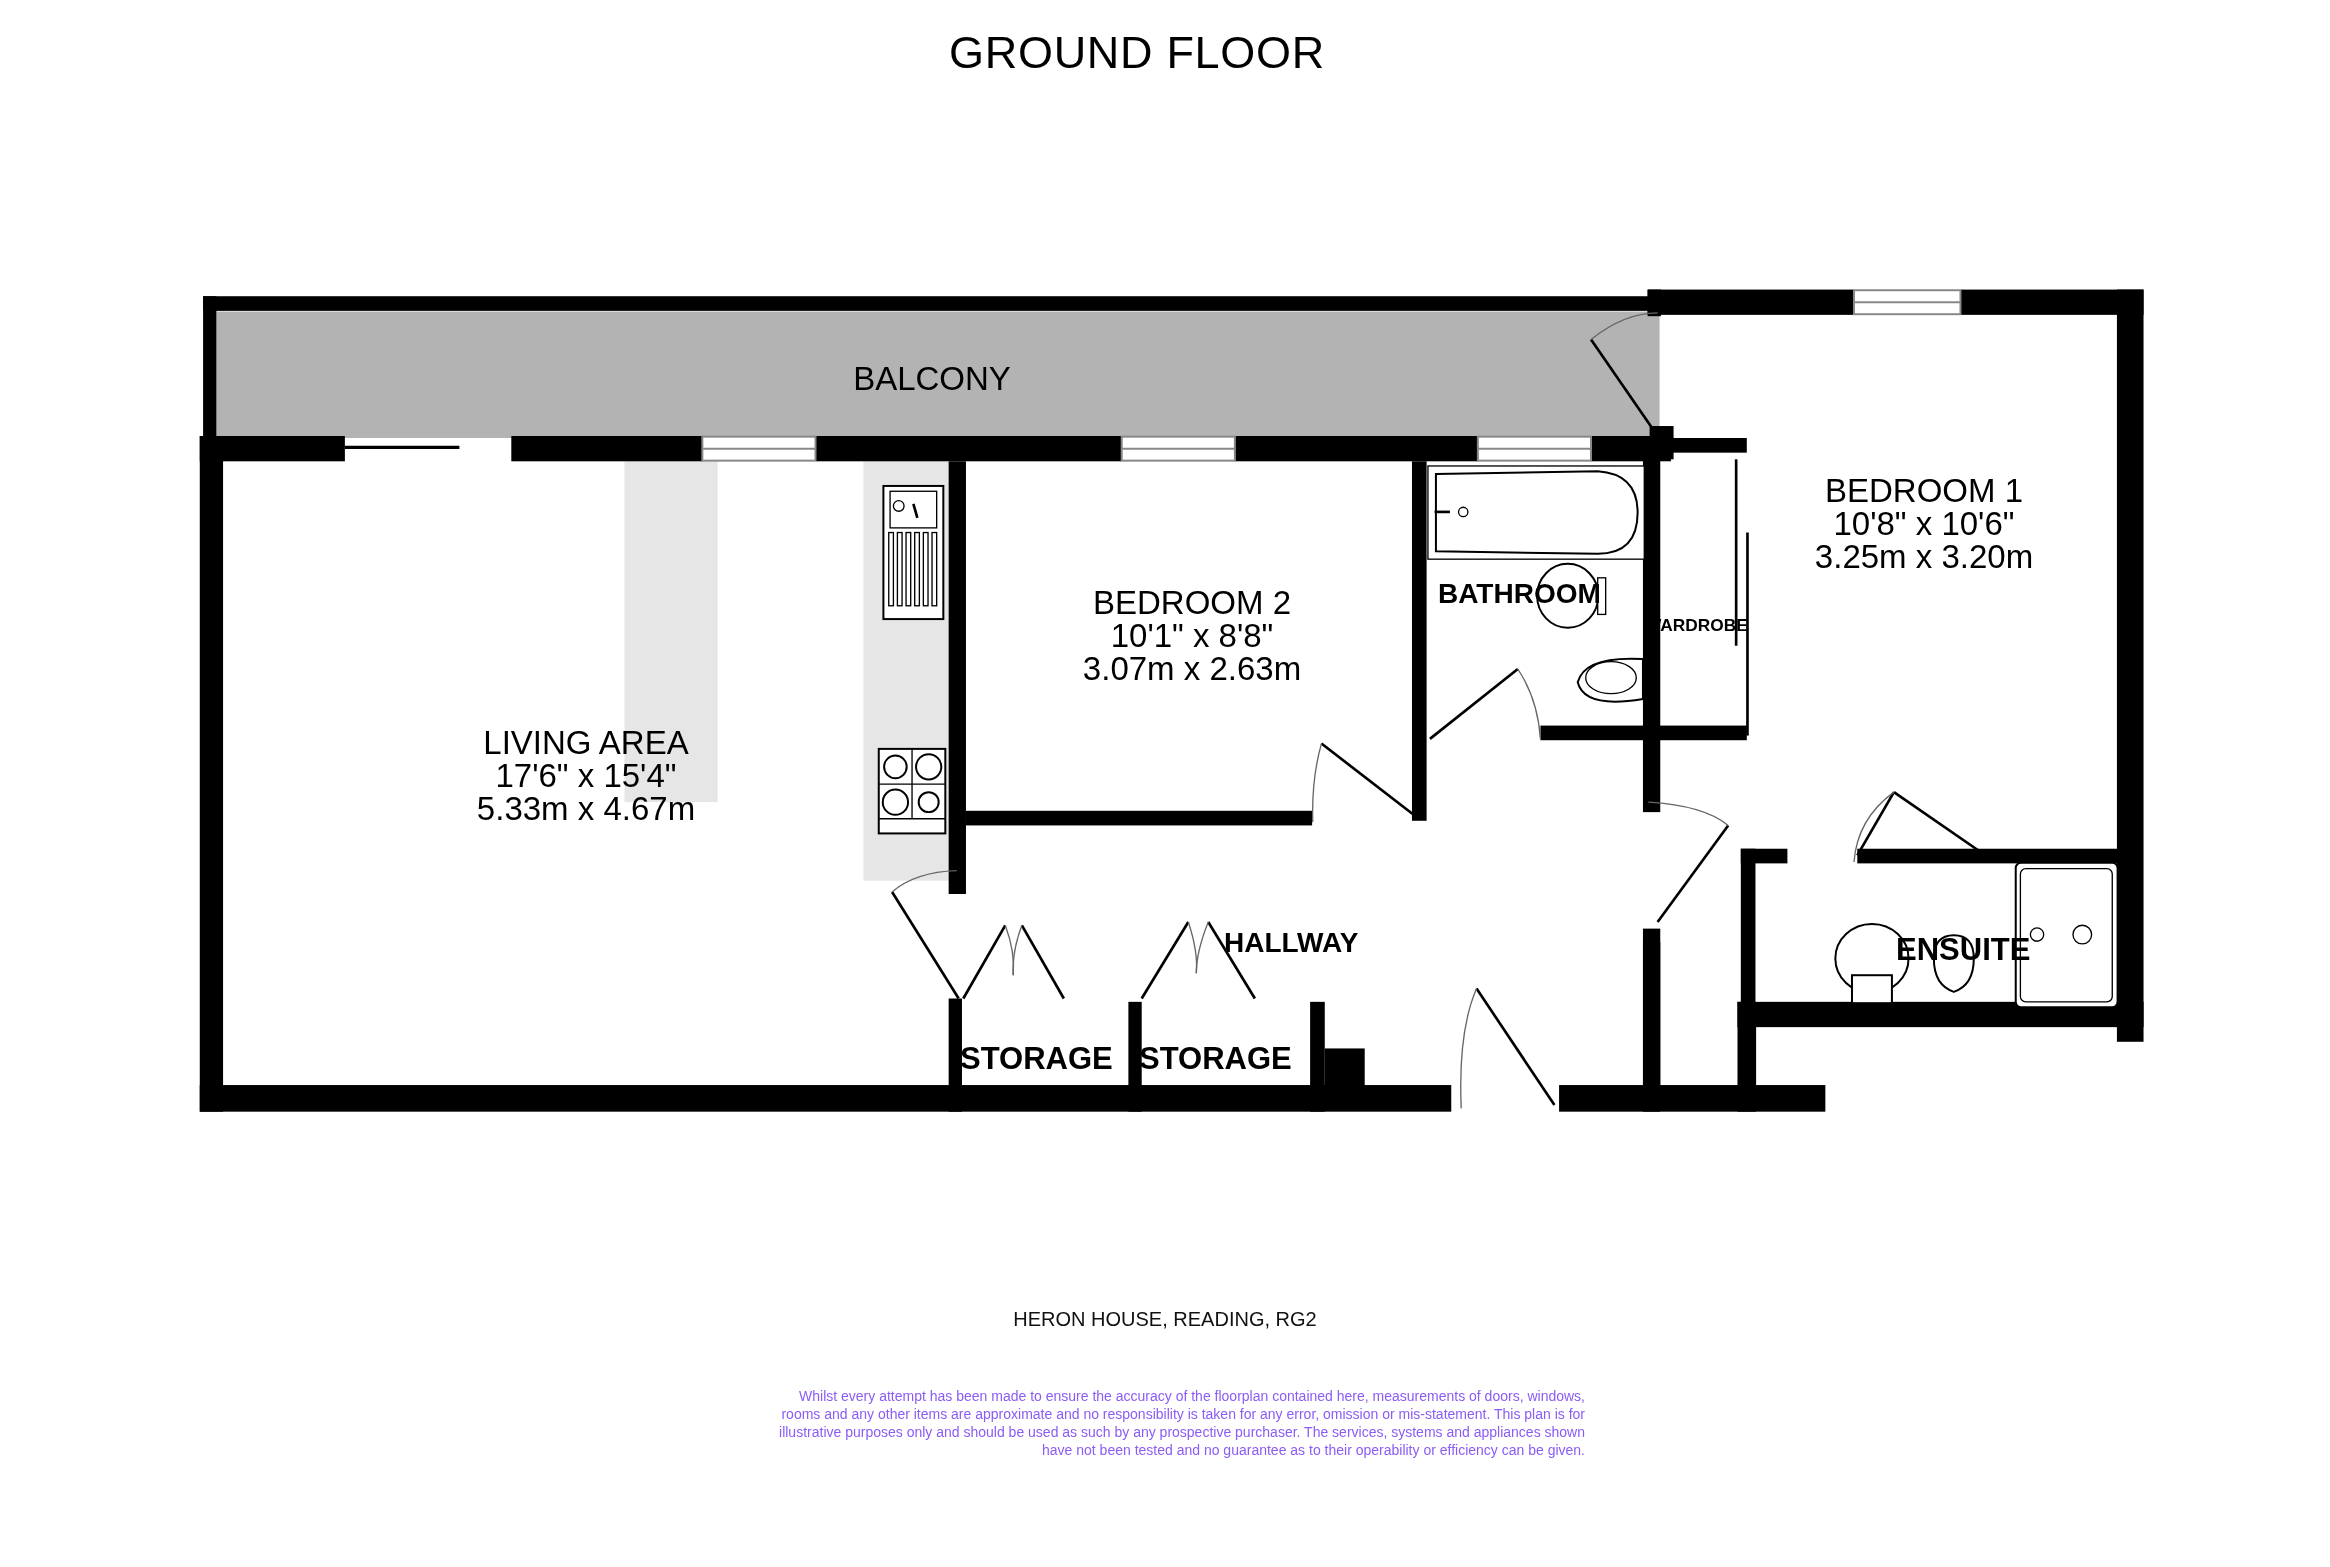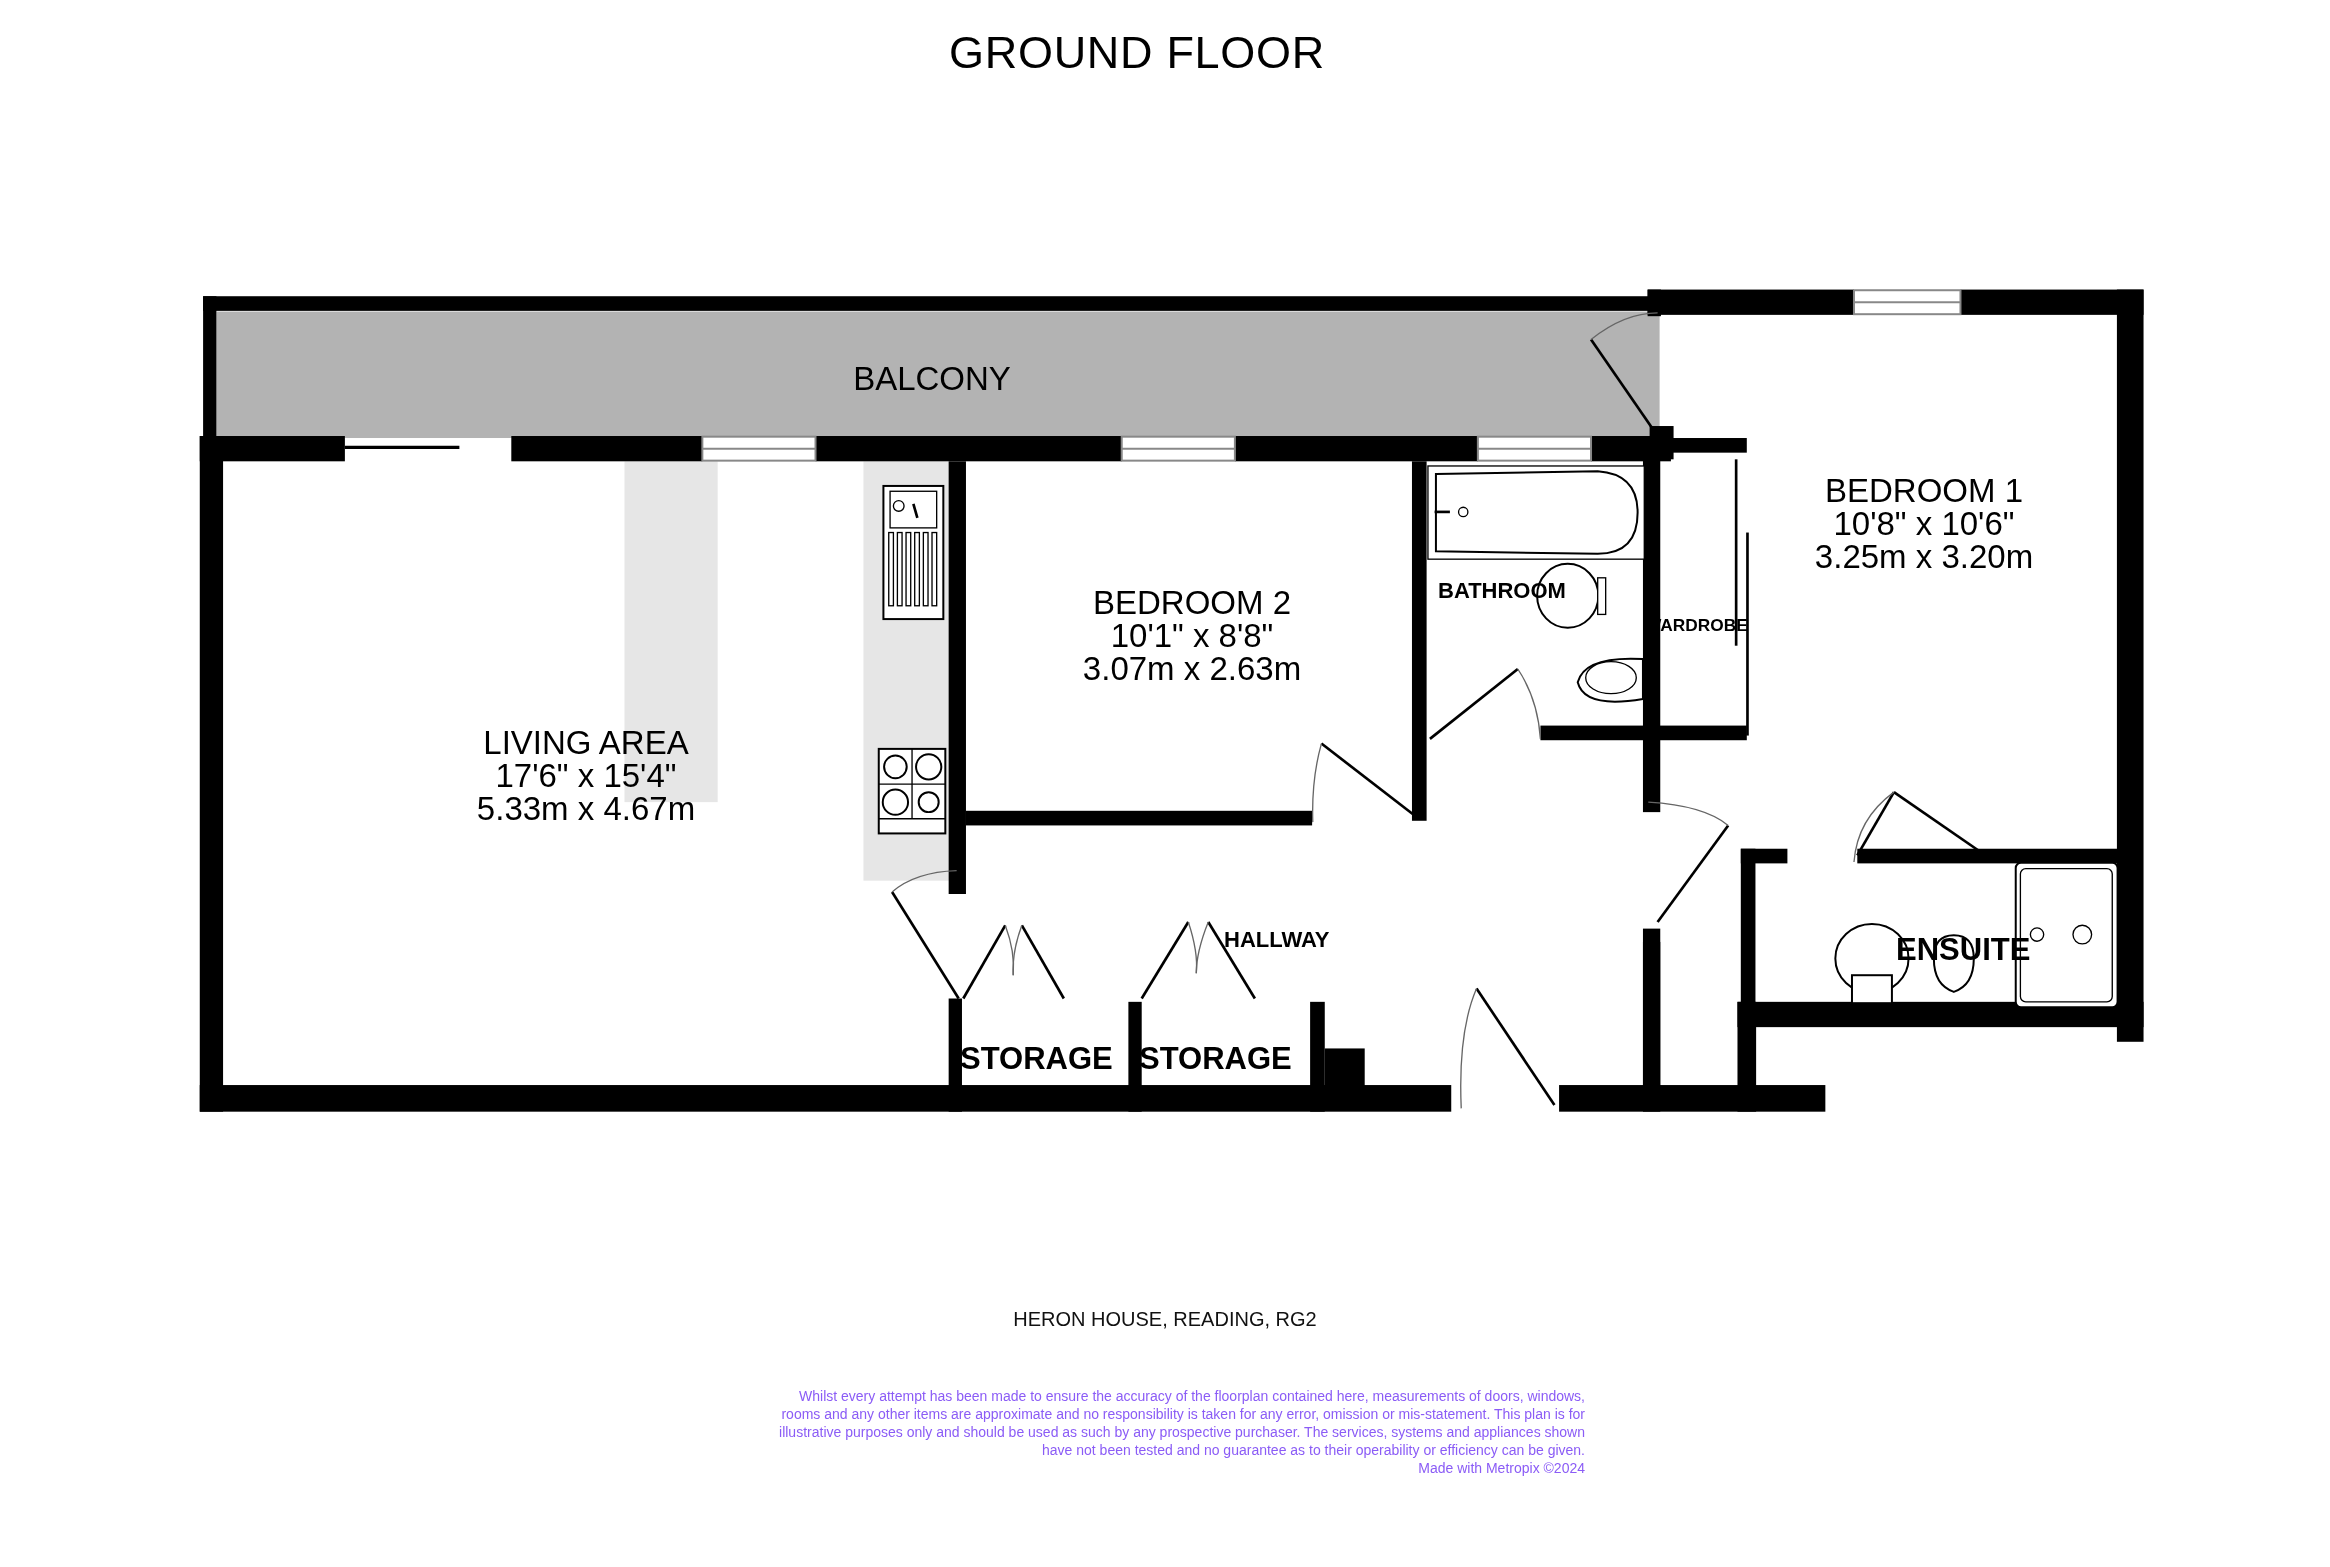--- a/index.html
+++ b/index.html
@@ -4,21 +4,21 @@
 <style>
   html, body { margin: 0; padding: 0; background: #ffffff; }
   body { width: 2330px; height: 1567px; position: relative; overflow: hidden;
          font-family: "Liberation Sans", sans-serif; color: #000; }
   .abs { position: absolute; }
   .title { top: 27px; left: 0; width: 2274px; text-align: center; font-size: 45px; letter-spacing: 0.7px; }
   .plan { left: 0; top: 0; width: 2330px; height: 1567px; }
   .room-label { position: absolute; text-align: center; font-weight: normal; line-height: 1.0; white-space: nowrap; }
   .room-label .name { display: block; font-size: 33px; }
   .room-label .dim { display: block; font-size: 33px; }
-  .small-label { position: absolute; font-weight: bold; font-size: 22px; white-space: nowrap; }
+  .small-label { position: absolute; font-weight: bold; font-size: 28px; white-space: nowrap; }
   .tiny-label { position: absolute; font-weight: bold; font-size: 17.3px; white-space: nowrap; }
   .address { top: 1308px; left: 0; width: 2330px; text-align: center; font-size: 20px; color: #111; }
   .disclaimer { top: 1387px; left: 759px; width: 826px; text-align: right; font-size: 14px; line-height: 18px; color: #8b5cf6; }
   .credit { display: block; }
 </style>
 </head>
 <body>
 
 <div class="abs title">GROUND FLOOR</div>
 
@@ -214,15 +214,14 @@
 <div class="small-label" style="left:1438px; top:578px;">BATHROOM</div>
 <div class="tiny-label" style="left:1645px; top:615px;">WARDROBE</div>
 <div class="small-label" style="left:1224px; top:899px;margin-top:28px;">HALLWAY</div>
 <div class="small-label" style="left:960px; top:1041px; font-size:31px;">STORAGE</div>
 <div class="small-label" style="left:1139px; top:1041px; font-size:31px;">STORAGE</div>
 <div class="small-label" style="left:1896px; top:932px; font-size:31px;">ENSUITE</div>
 
 <div class="abs address">HERON HOUSE, READING, RG2</div>
 <div class="abs disclaimer">
   <span>Whilst every attempt has been made to ensure the accuracy of the floorplan contained here, measurements of doors, windows, rooms and any other items are approximate and no responsibility is taken for any error, omission or mis-statement. This plan is for illustrative purposes only and should be used as such by any prospective purchaser. The services, systems and appliances shown have not been tested and no guarantee as to their operability or efficiency can be given.</span>
-  <span class="credit">Made with Metropix ©2024</span>
 </div>
 
 
 </body></html>

